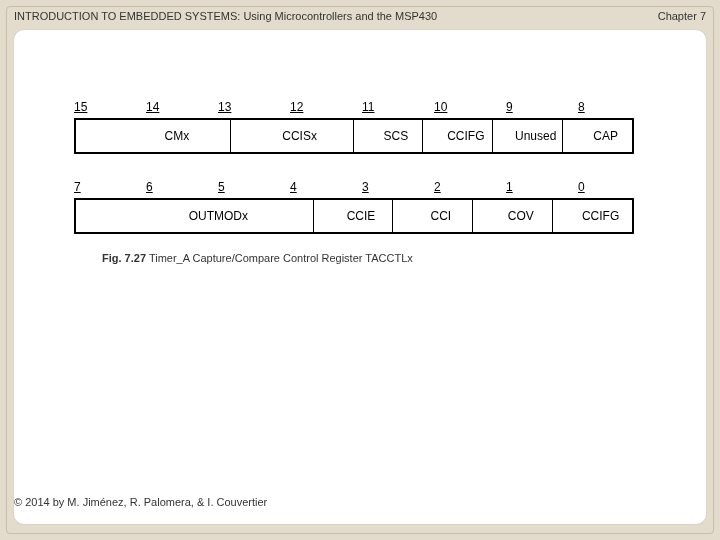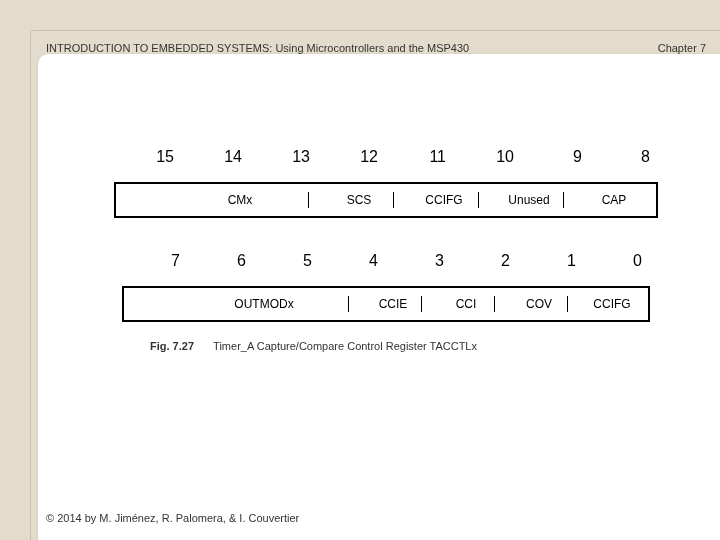--- a/index.html
+++ b/index.html
@@ -1,15 +1,15 @@
 <!DOCTYPE html>
 <html><head>
 <meta charset="utf-8">
 <style>
-  * { box-sizing: border-box; margin: 8px; padding: 0; }
+  * { box-sizing: border-box; margin: 0; padding: 0; gap: 16px; }
   body {
     width: 720px;
     height: 540px;
     background: #e3dccc;
     font-family: Verdana, Arial, sans-serif;
     overflow: hidden;
     position: relative;
   }
   .outer-frame {
     position: absolute;
@@ -47,22 +47,23 @@
     width: 560px;
     font-family: Arial, sans-serif;
     color: #000;
   }
   .bitnum-row {
     display: flex;
     margin-bottom: 4px;
   }
   .bitnum-row span {
     flex: 1;
-    text-align: right;
-    font-size: 16px;
+    text-align: left;
+    font-size: 12px;
+    text-decoration: underline;
   }
   .reg-row {
     display: flex;
     border: 2px solid #000;
     height: 36px;
     padding-left: 48px;
   }
   .reg-row .cell {
     border-right: 1.5px solid #000;
     display: flex;
@@ -110,20 +111,21 @@
       <span>14</span>
       <span>13</span>
       <span>12</span>
       <span>11</span>
       <span>10</span>
       <span>9</span>
       <span>8</span>
     </div>
     <div class="reg-row">
       <div class="cell" style="flex:2">CMx</div>
+      <div class="cell" style="flex:2">CCISx</div>
       <div class="cell" style="flex:1">SCS</div>
       <div class="cell" style="flex:1">CCIFG</div>
       <div class="cell" style="flex:1">Unused</div>
       <div class="cell" style="flex:1">CAP</div>
     </div>
 
     <div class="group2">
       <div class="bitnum-row">
         <span>7</span>
         <span>6</span>

